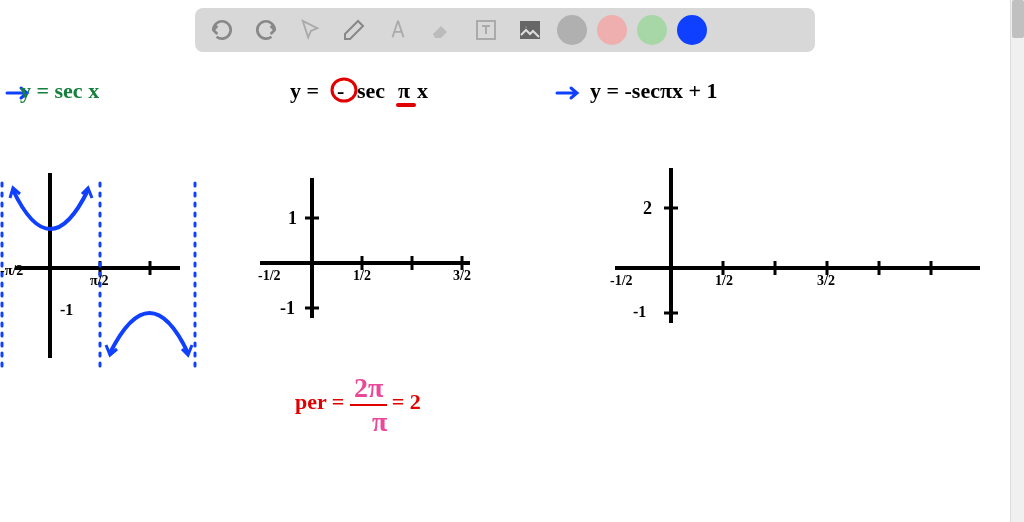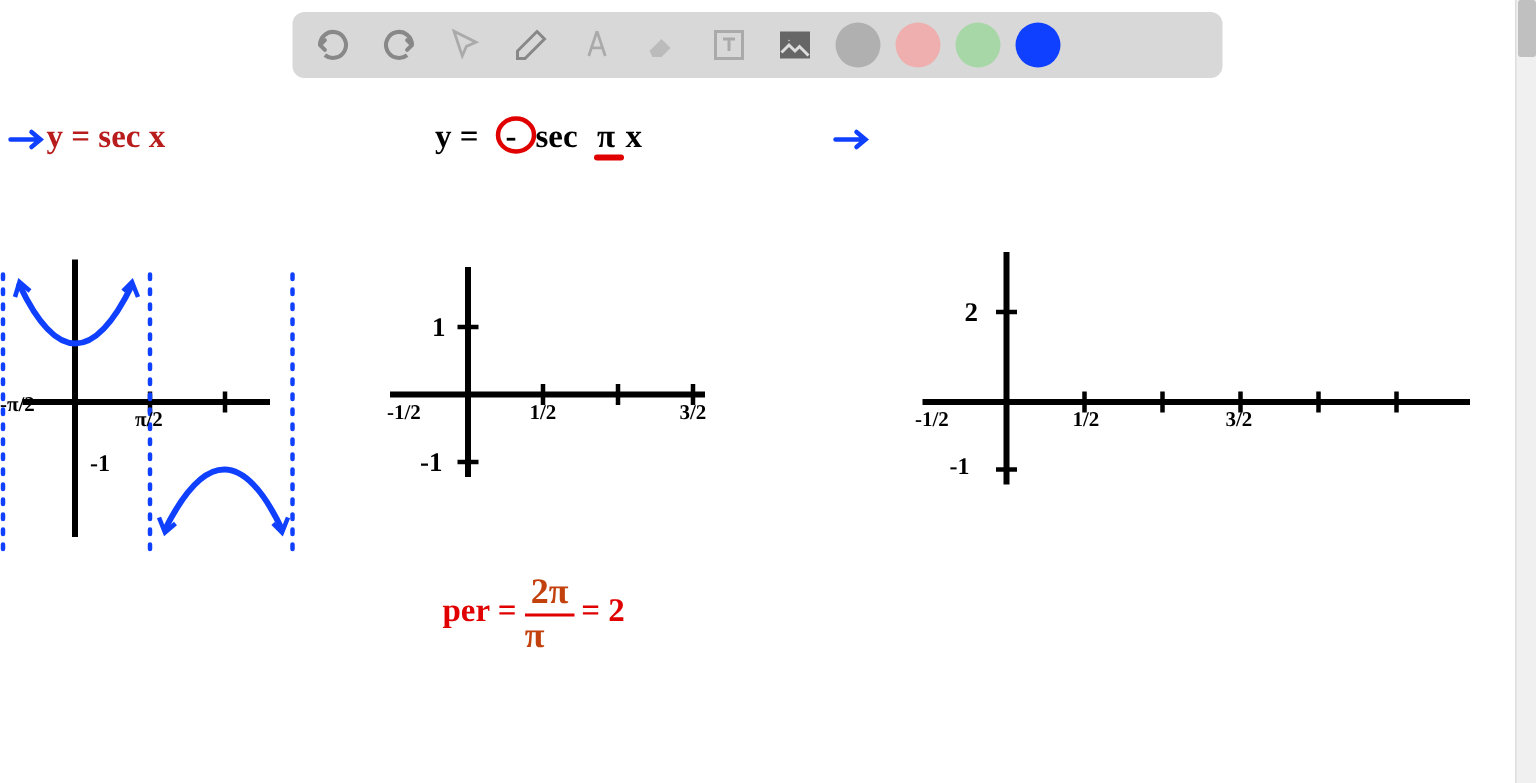--- a/index.html
+++ b/index.html
@@ -126,37 +126,38 @@
 
 <div class="scrollbar">
   <div class="scrollbar-thumb"></div>
 </div>
 
 <div class="canvas">
 
   <svg style="position:absolute;left:0px;top:25px" width="30" height="20">
       <path d="M2 10 L22 10 M16 5 L22 10 L16 15" stroke="#1040ff" stroke-width="3" fill="none" stroke-linecap="round"></path>
     </svg>
-  <span class="hand" style="left:26px;top:20px;font-size:22px;color:#b91c1c">y = sec x</span>
+  <span class="hand" style="left:15px;top:20px;font-size:22px;color:#15803d">y = sec x</span>
 
   <span class="hand" style="left:285px;top:20px;font-size:22px;color:#000">y = </span>
   <svg style="position:absolute;left:325px;top:18px" width="30" height="28">
       <ellipse cx="14" cy="14" rx="12" ry="11" stroke="#e00000" stroke-width="3" fill="none"></ellipse>
     </svg>
   <span class="hand" style="left:332px;top:20px;font-size:22px;color:#000">-</span>
   <span class="hand" style="left:352px;top:20px;font-size:22px;color:#000000">sec </span>
   <span class="hand" style="left:393px;top:20px;font-size:22px;color:#000">π</span>
   <svg style="position:absolute;left:391px;top:44px" width="20" height="6">
       <line x1="2" y1="3" x2="18" y2="3" stroke="#e00000" stroke-width="4" stroke-linecap="round"></line>
     </svg>
   <span class="hand" style="left:412px;top:20px;font-size:22px;color:#000">x</span>
 
   <svg style="position:absolute;left:550px;top:25px" width="30" height="20">
       <path d="M2 10 L22 10 M16 5 L22 10 L16 15" stroke="#1040ff" stroke-width="3" fill="none" stroke-linecap="round"></path>
     </svg>
+  <span class="hand" style="left:585px;top:20px;font-size:22px;color:#000">y = -secπx + 1</span>
 
   <svg style="position:absolute;left:-5px;top:90px" width="200" height="230">
 
     <line x1="15" y1="120" x2="180" y2="120" stroke="#000" stroke-width="4"></line>
     <line x1="50" y1="25" x2="50" y2="210" stroke="#000" stroke-width="4"></line>
 
     <line x1="100" y1="113" x2="100" y2="127" stroke="#000" stroke-width="3"></line>
     <line x1="150" y1="113" x2="150" y2="127" stroke="#000" stroke-width="3"></line>
 
     <line x1="2" y1="35" x2="2" y2="225" stroke="#1040ff" stroke-width="3" stroke-dasharray="3 7" stroke-linecap="round"></line>
@@ -201,22 +202,22 @@
     <line x1="326" y1="108" x2="326" y2="122" stroke="#000" stroke-width="3"></line>
     <line x1="59" y1="55" x2="73" y2="55" stroke="#000" stroke-width="3"></line>
     <line x1="59" y1="160" x2="73" y2="160" stroke="#000" stroke-width="3"></line>
   </svg>
   <span class="hand" style="left:605px;top:215px;font-size:14px;color:#000">-1/2</span>
   <span class="hand" style="left:710px;top:215px;font-size:14px;color:#000">1/2</span>
   <span class="hand" style="left:812px;top:215px;font-size:14px;color:#000">3/2</span>
   <span class="hand" style="left:638px;top:140px;font-size:18px;color:#000">2</span>
   <span class="hand" style="left:628px;top:245px;font-size:16px;color:#000">-1</span>
 
-  <div style="position:absolute;left:290px;top:324px">
+  <div style="position:absolute;left:290px;top:314px">
     <span class="hand" style="position:static;font-size:22px;color:#e00000">per = </span>
-    <span style="display:inline-block;vertical-align:middle;text-align:left;font-family:'Comic Sans MS',cursive;font-weight:bold;color:#c2410c;font-size:24px">
+    <span style="display:inline-block;vertical-align:middle;text-align:right;font-family:'Comic Sans MS',cursive;font-weight:bold;color:#ec4899;font-size:28px">
       <span style="display:block;border-bottom:2px solid #e00000;padding:0 4px">2π</span>
       <span style="display:block">π</span>
     </span>
     <span class="hand" style="position:static;font-size:22px;color:#e00000"> = 2</span>
   </div>
 
 </div>
 
 </body></html>

